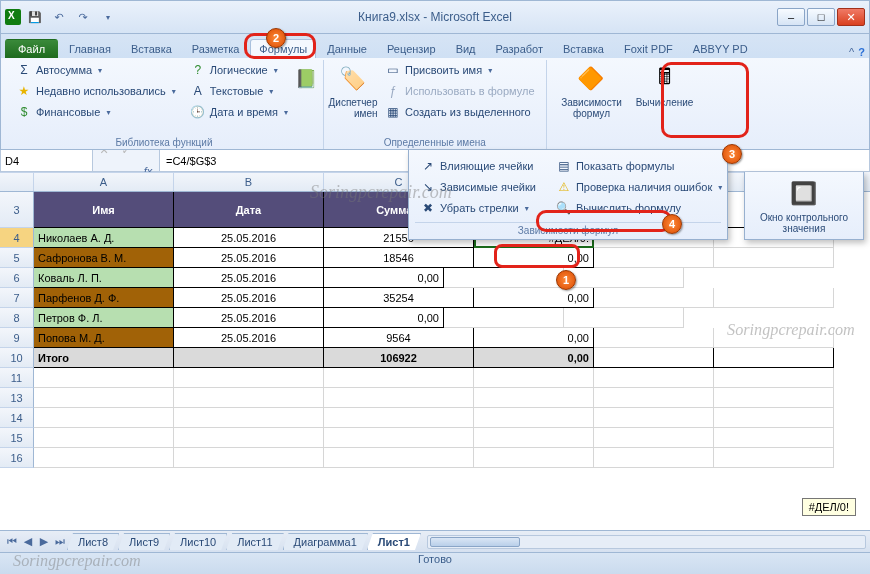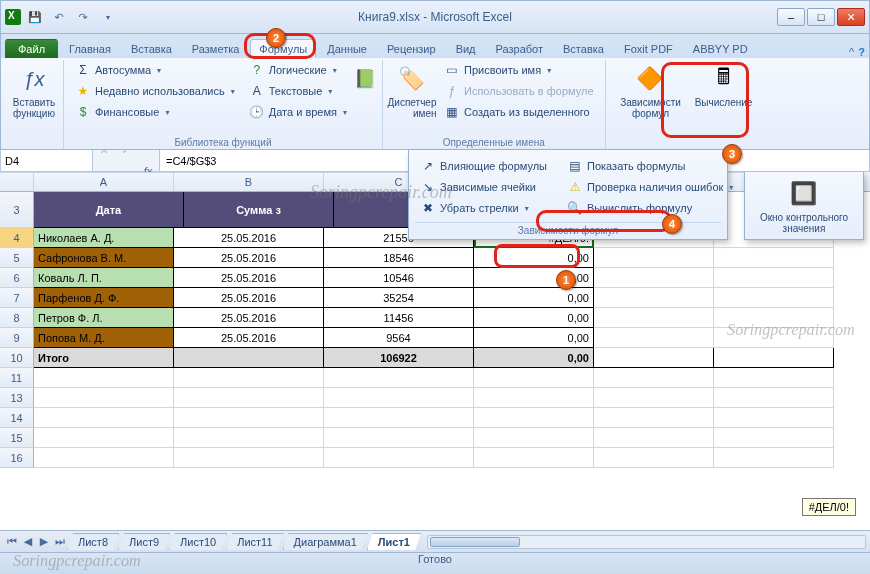--- a/index.html
+++ b/index.html
@@ -139,30 +139,20 @@
   <div class="ribbon-tab">Foxit PDF</div>
   <div class="ribbon-tab">ABBYY PD</div>
   <div class="ribbon-help">
     <span>^</span>
     <span style="color:#2a6fd6;font-weight:bold;">?</span>
   </div>
 </div>
 
 <div class="ribbon">
 
-  <div class="group">
-    <div class="group-body">
-      <div class="big-btn">
-        <div class="ic" style="font-style:italic;font-size:20px;color:#3b5d8a;">ƒx</div>
-        <div class="lbl" style="white-space:pre-line;">Вставить
-функцию</div>
-      </div>
-    </div>
-    <div class="group-label">&nbsp;</div>
-  </div>
 
   <div class="group">
     <div class="group-body">
       <div class="stack">
         <div class="small-btn chev">
             <span class="ic">Σ</span>
             <span>Автосумма</span>
           </div>
         <div class="small-btn chev">
             <span class="ic" style="color:#e8b400;">★</span>
@@ -243,21 +233,21 @@
     <div class="fbar-btn" style="font-style:italic;margin-top:20px;">fx</div>
   </div>
   <div class="formula-input">=C4/$G$3</div>
 </div>
 
 <div class="dropdown-panel" style="top:150px;">
   <div class="dropdown-row">
     <div class="stack">
       <div class="small-btn">
           <span class="ic">↗</span>
-          <span>Влияющие формулы</span>
+          <span>Влияющие ячейки</span>
         </div>
       <div class="small-btn">
           <span class="ic">↘</span>
           <span>Зависимые ячейки</span>
         </div>
       <div class="small-btn chev">
           <span class="ic">✖</span>
           <span>Убрать стрелки</span>
         </div>
     </div>
@@ -294,20 +284,21 @@
     <div class="col-h b">B</div>
     <div class="col-h c">C</div>
     <div class="col-h d">D</div>
     <div class="col-h e">E</div>
     <div class="col-h f">F</div>
   </div>
   <div class="rows">
 
     <div class="row hdr-row tbl">
       <div class="row-h">3</div>
+      <div class="cell c-a hdr-cell">Имя</div>
       <div class="cell c-b hdr-cell">Дата</div>
       <div class="cell c-c hdr-cell">Сумма з</div>
       <div class="cell c-d hdr-cell"></div>
       <div class="cell c-e"></div>
       <div class="cell c-f"></div>
     </div>
 
     <div id="data-rows">
         <div class="row tbl">
           <div class="row-h sel">4</div>
@@ -324,39 +315,37 @@
           <div class="cell c-b">25.05.2016</div>
           <div class="cell c-c">18546</div>
           <div class="cell c-d ">0,00</div>
           <div class="cell c-e" style="border-right:1px solid #d6d6d6;border-bottom:1px solid #d6d6d6;"></div>
           <div class="cell c-f" style="border-right:1px solid #d6d6d6;border-bottom:1px solid #d6d6d6;"></div>
         </div>
         <div class="row tbl">
           <div class="row-h">6</div>
           <div class="cell c-a greenish">Коваль Л. П.</div>
           <div class="cell c-b">25.05.2016</div>
-          <div class="cell c-c">10546</div>
           <div class="cell c-d ">0,00</div>
           <div class="cell c-e" style="border-right:1px solid #d6d6d6;border-bottom:1px solid #d6d6d6;"></div>
           <div class="cell c-f" style="border-right:1px solid #d6d6d6;border-bottom:1px solid #d6d6d6;"></div>
         </div>
         <div class="row tbl">
           <div class="row-h">7</div>
           <div class="cell c-a greenish2">Парфенов Д. Ф.</div>
           <div class="cell c-b">25.05.2016</div>
           <div class="cell c-c">35254</div>
           <div class="cell c-d ">0,00</div>
           <div class="cell c-e" style="border-right:1px solid #d6d6d6;border-bottom:1px solid #d6d6d6;"></div>
           <div class="cell c-f" style="border-right:1px solid #d6d6d6;border-bottom:1px solid #d6d6d6;"></div>
         </div>
         <div class="row tbl">
           <div class="row-h">8</div>
           <div class="cell c-a greenish">Петров Ф. Л.</div>
           <div class="cell c-b">25.05.2016</div>
-          <div class="cell c-c">11456</div>
           <div class="cell c-d ">0,00</div>
           <div class="cell c-e" style="border-right:1px solid #d6d6d6;border-bottom:1px solid #d6d6d6;"></div>
           <div class="cell c-f" style="border-right:1px solid #d6d6d6;border-bottom:1px solid #d6d6d6;"></div>
         </div>
         <div class="row tbl">
           <div class="row-h">9</div>
           <div class="cell c-a greenish2">Попова М. Д.</div>
           <div class="cell c-b">25.05.2016</div>
           <div class="cell c-c">9564</div>
           <div class="cell c-d ">0,00</div>

